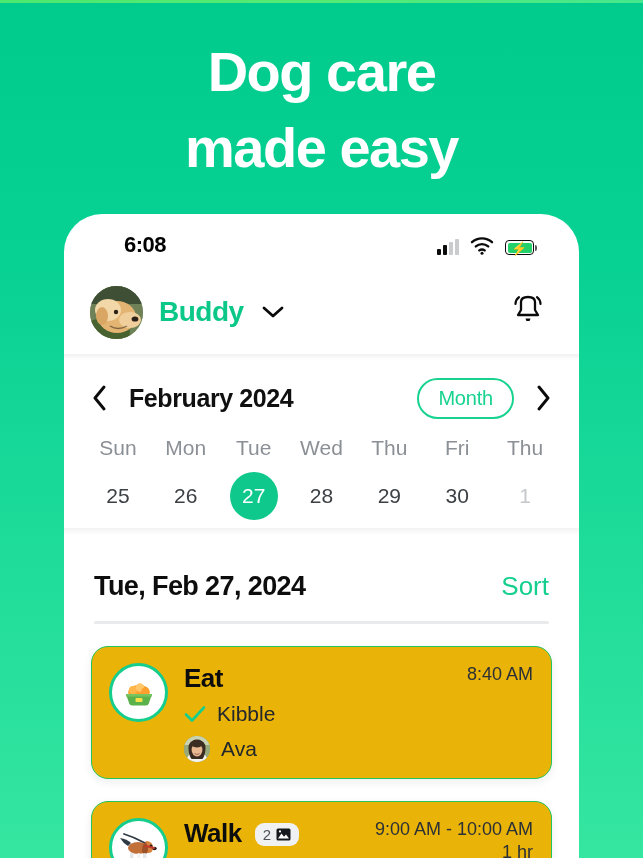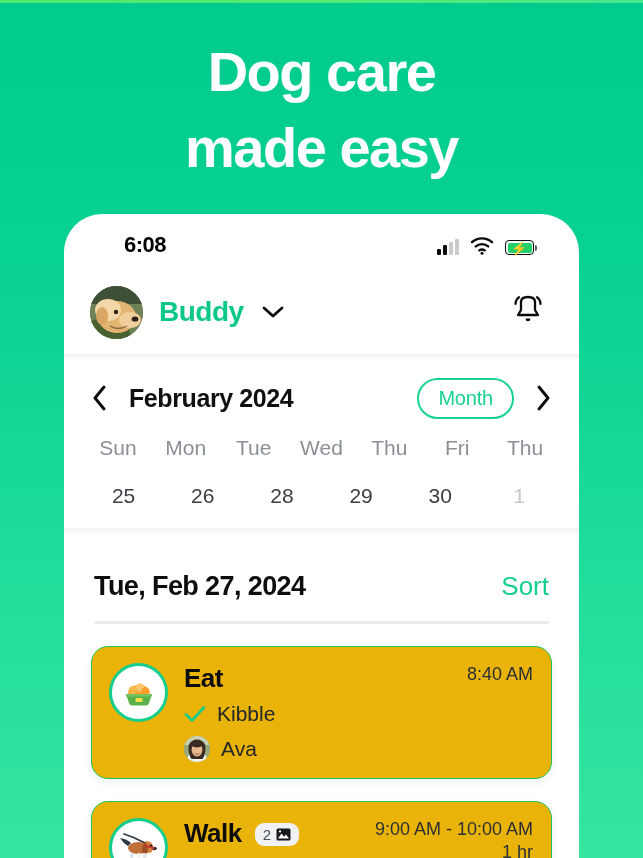--- a/index.html
+++ b/index.html
@@ -232,20 +232,23 @@
       <div class="dow">Thu</div>
       <div class="dow">Fri</div>
       <div class="dow">Thu</div>
     </div>
     <div class="dates-row">
       <div class="date-cell">
           <div class="date-val">25</div>
         </div>
       <div class="date-cell">
           <div class="date-val">26</div>
+        </div>
+      <div class="date-cell">
+          <div class="date-val sel">27</div>
         </div>
       <div class="date-cell">
           <div class="date-val">28</div>
         </div>
       <div class="date-cell">
           <div class="date-val">29</div>
         </div>
       <div class="date-cell">
           <div class="date-val">30</div>
         </div>

